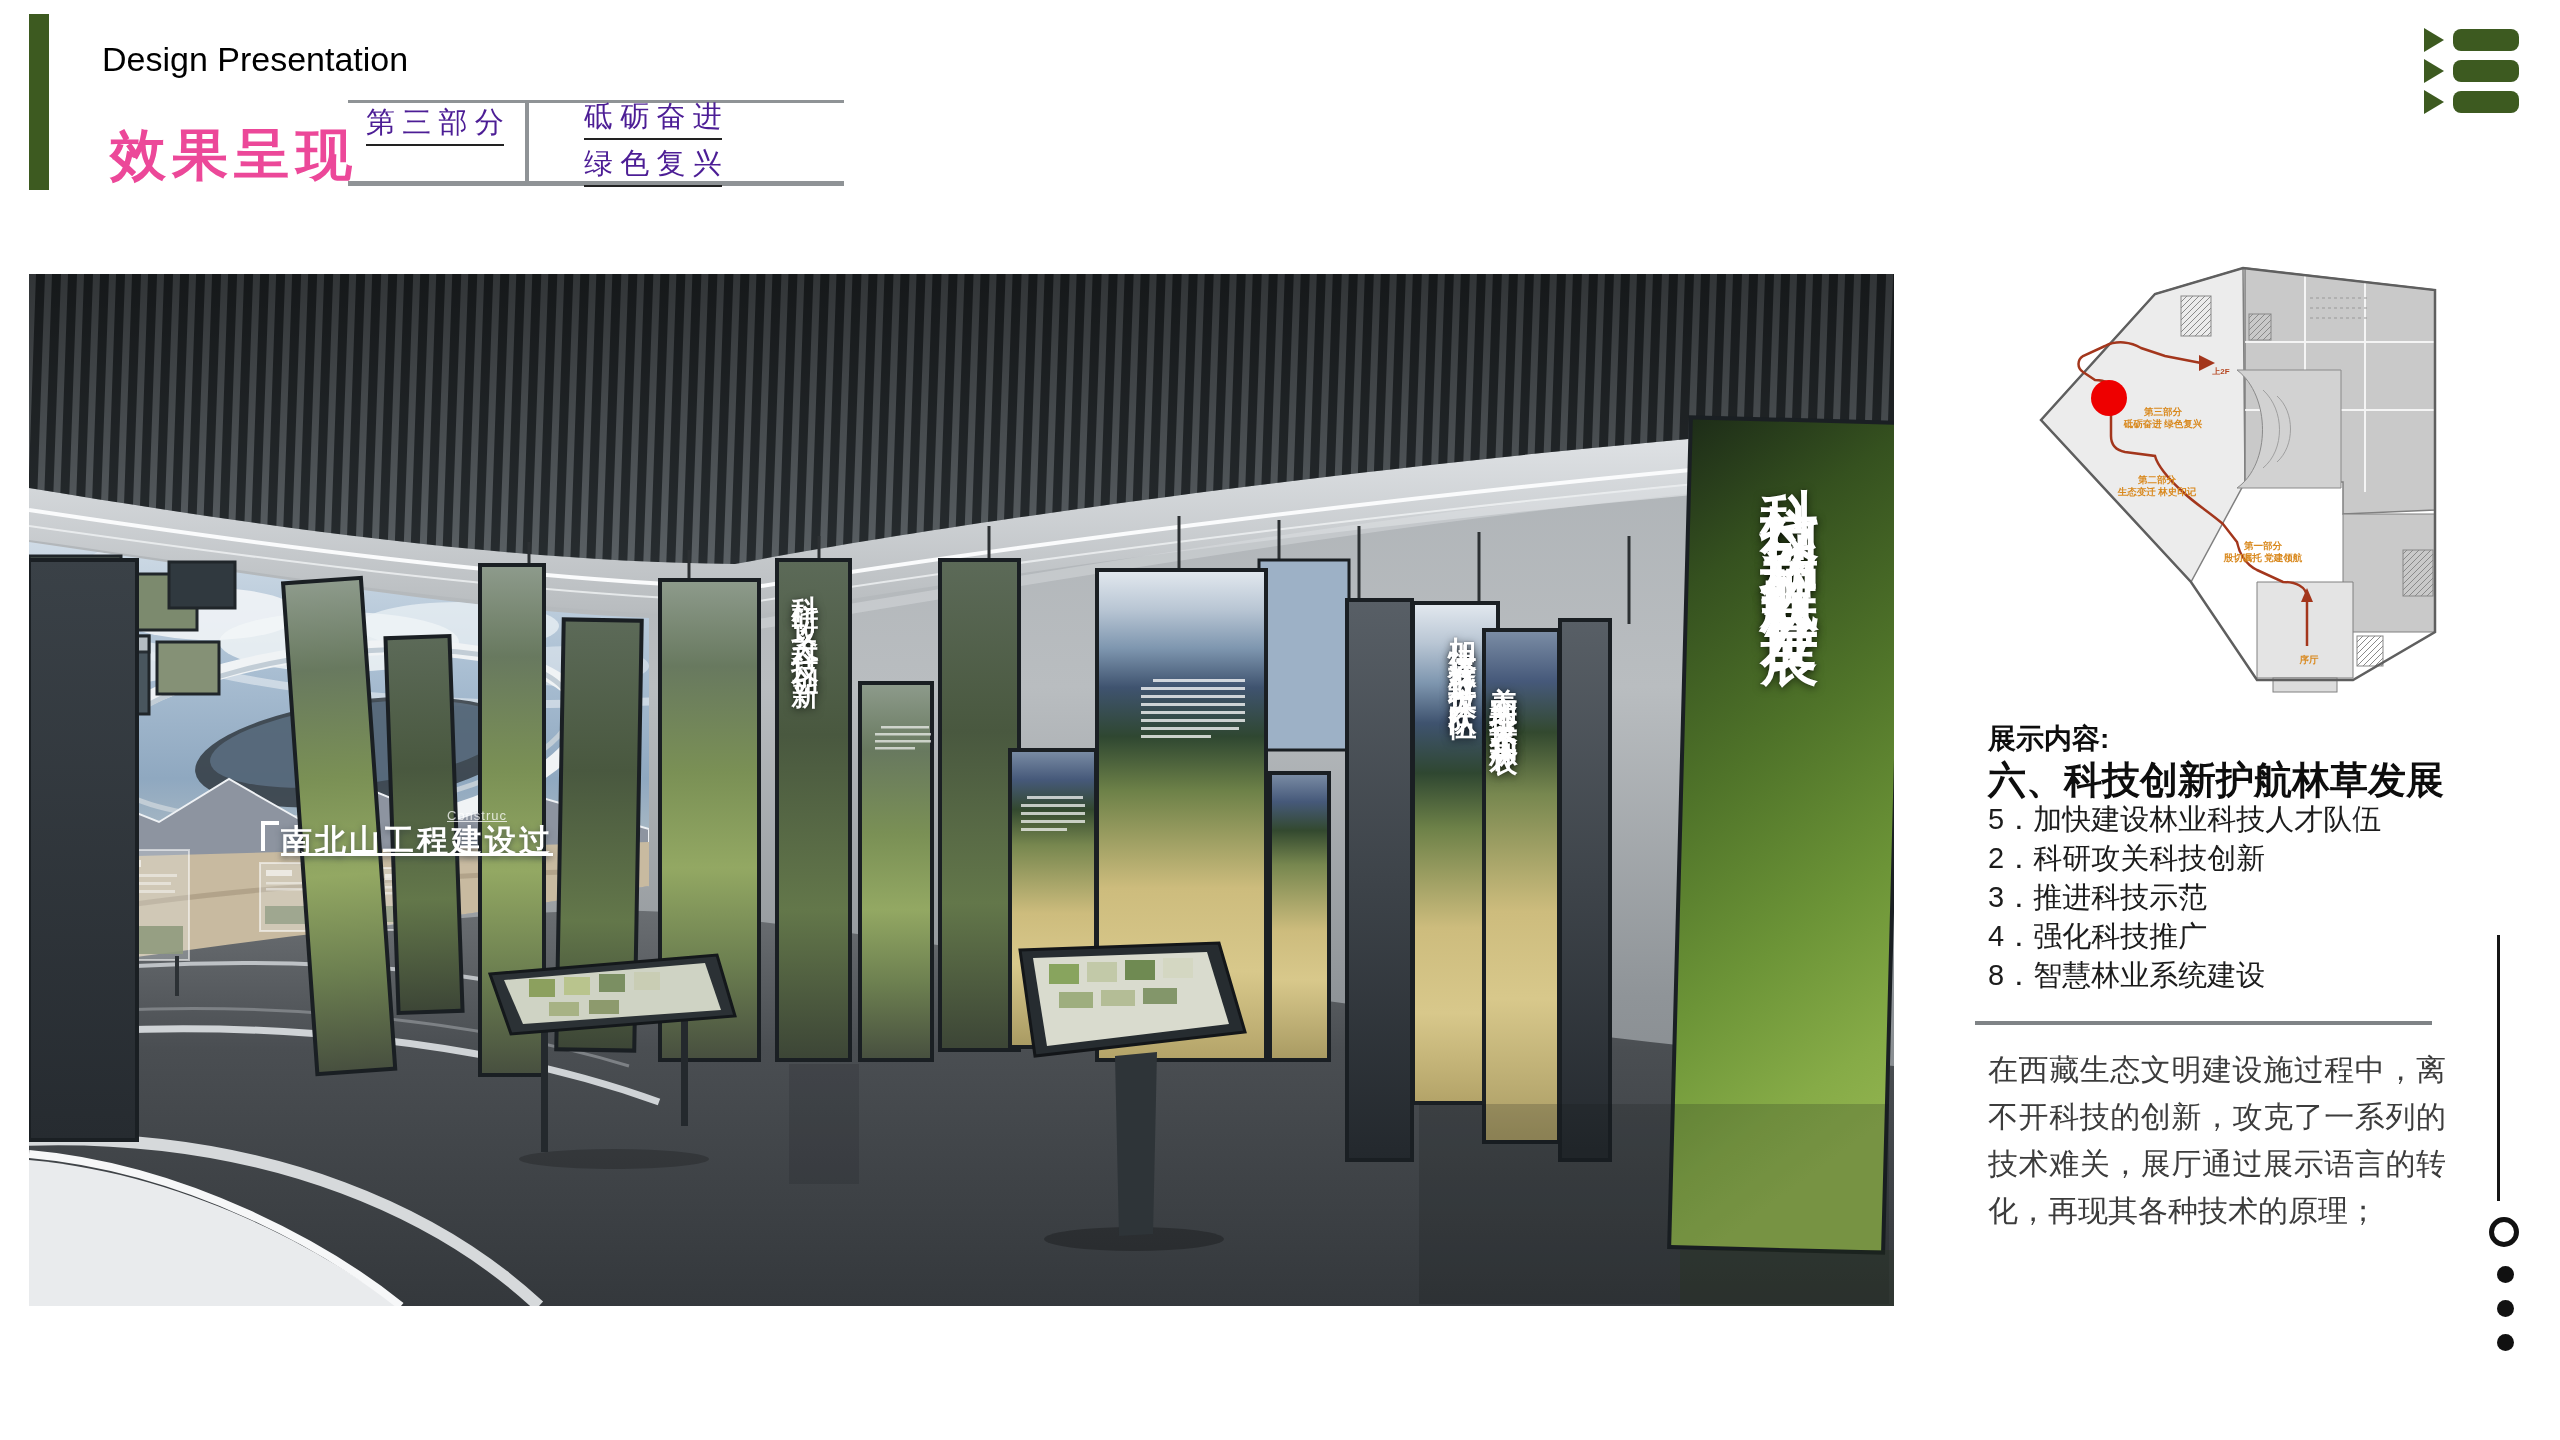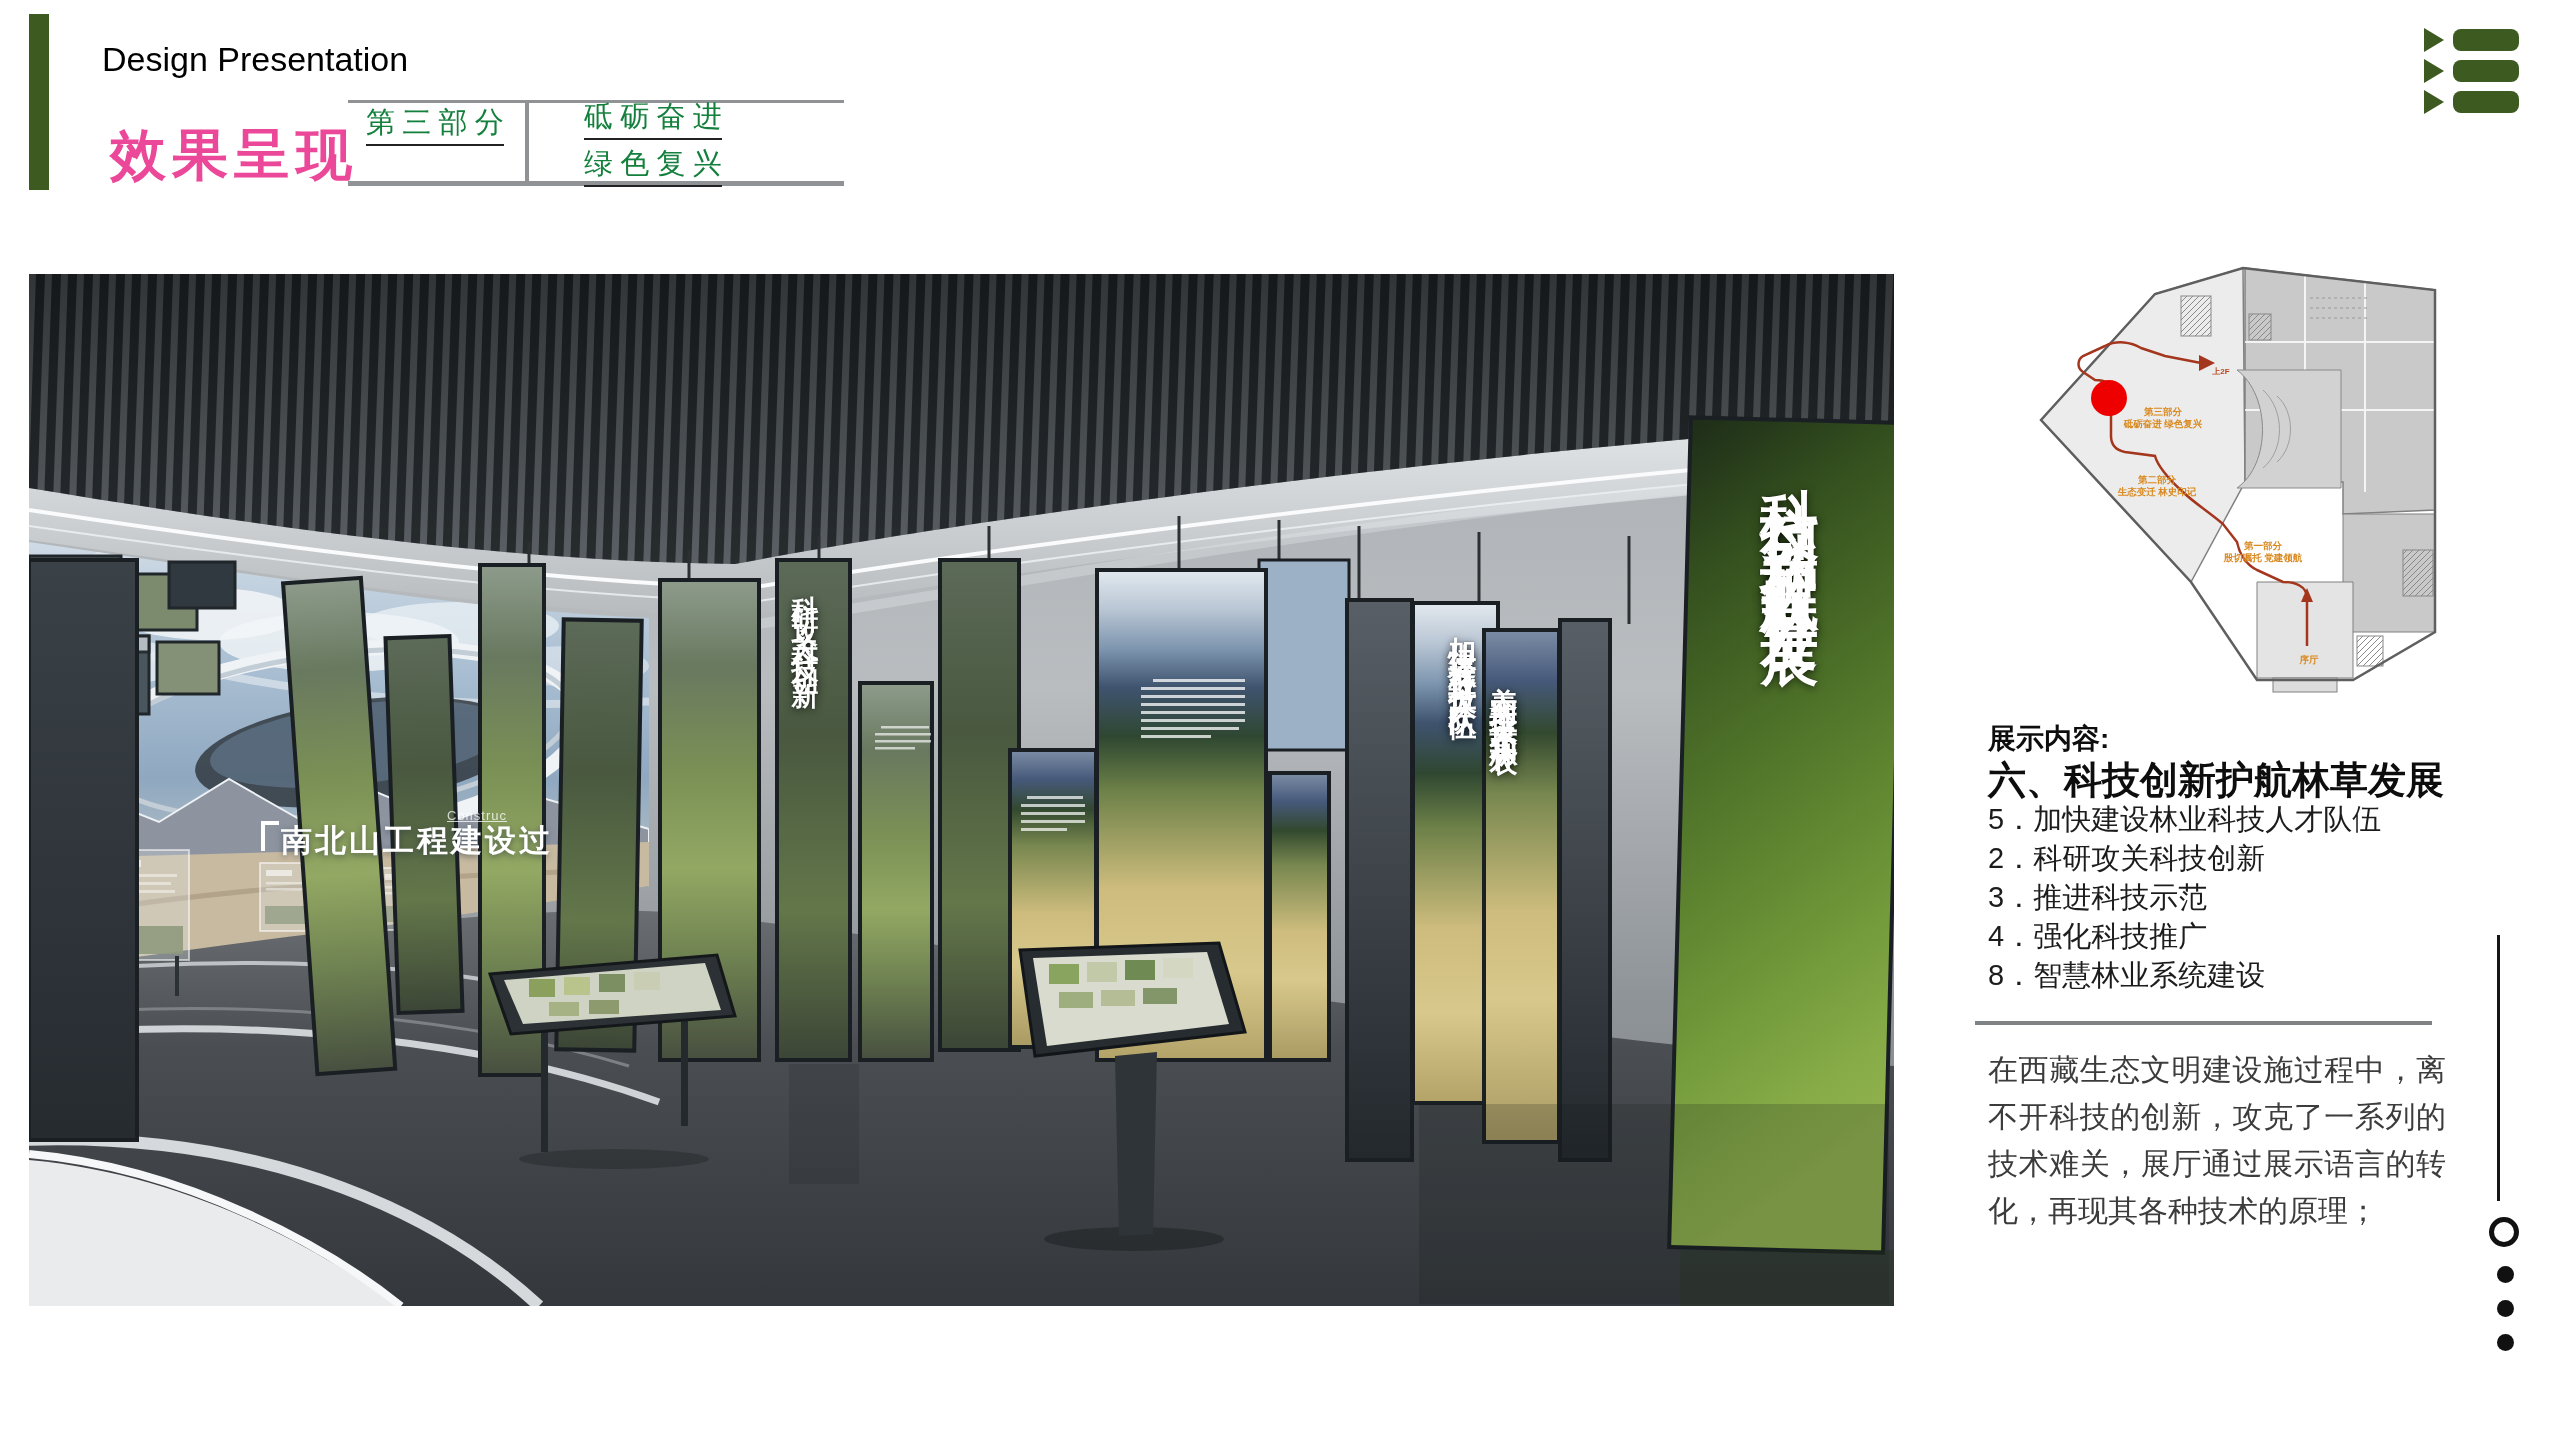--- a/index.html
+++ b/index.html
@@ -8,40 +8,40 @@
 
   
   .accent-bar{position:absolute;left:29px;top:14px;width:20px;height:176px;background:#3d5a20;}
   .subtitle{position:absolute;left:102px;top:40px;font-size:34px;color:#000;}
   .main-title{position:absolute;left:110px;top:118px;font-size:56px;font-weight:bold;letter-spacing:6px;color:#ec4899;}
   .part-table{position:absolute;left:348px;top:100px;width:496px;height:78px;
               border-top:3px solid #8f9396;border-bottom:5px solid #8f9396;display:flex;
               font-family:"Liberation Serif",serif;}
   .part-left{width:159px;border-right:4px solid #8f9396;display:flex;align-items:center;padding-left:18px;}
   .part-right{flex:1;display:flex;flex-direction:column;justify-content:center;padding-left:55px;gap:4px;}
-  .part-table span{font-size:29px;color:#15803d;border-bottom:2px solid #222;padding-bottom:1px;align-self:flex-start;}
+  .part-table span{font-size:29px;color:#4c1d95;border-bottom:2px solid #222;padding-bottom:1px;align-self:flex-start;}
 
   
   .menu-icon{position:absolute;left:2424px;top:28px;width:96px;height:86px;cursor:pointer;}
   .menu-row{position:absolute;left:0;width:96px;height:24px;}
   .menu-row .tri{position:absolute;left:0;top:0;width:0;height:0;
       border-left:20px solid #3d5a20;border-top:12px solid transparent;border-bottom:12px solid transparent;}
   .menu-row .bar{position:absolute;left:29px;top:1px;width:66px;height:22px;background:#3d5a20;border-radius:8px;}
 
   
   .render{position:absolute;left:29px;top:274px;width:1865px;height:1032px;overflow:hidden;background:#9aa0a4;}
   .render svg{position:absolute;left:0;top:0;}
   .vt{position:absolute;writing-mode:vertical-rl;text-orientation:upright;color:#fff;font-weight:bold;
       text-shadow:0 2px 8px rgba(0,0,0,.55),0 0 2px rgba(0,0,0,.35);white-space:nowrap;}
   #vt-big{left:1722px;top:168px;font-size:58px;letter-spacing:16px;}
   #vt-keyan{left:758px;top:300px;font-size:27px;letter-spacing:12px;}
   #vt-jiakuai{left:1414px;top:340px;font-size:28px;letter-spacing:7px;}
   #vt-yang{left:1455px;top:390px;font-size:28px;letter-spacing:7px;}
   #screen-title{position:absolute;left:252px;top:546px;font-size:31px;font-weight:bold;color:#fff;
-      letter-spacing:3px;text-shadow:0 2px 6px rgba(40,50,60,.6);}
+      letter-spacing:3px;text-shadow:0 2px 6px rgba(40,50,60,.6);text-decoration:underline;}
   #screen-title::before{content:"";position:absolute;left:-20px;top:1px;width:14px;height:26px;
       border-left:4px solid #fff;border-top:4px solid #fff;}
   #screen-title-en{position:absolute;left:418px;top:534px;font-size:13px;color:rgba(255,255,255,.75);letter-spacing:1px;text-decoration:underline;}
 
   
   .floorplan{position:absolute;left:2005px;top:250px;width:460px;height:460px;}
   .content-heading{position:absolute;left:1988px;top:720px;font-size:28px;font-weight:bold;color:#0d0d0d;}
   .content-title{position:absolute;left:1988px;top:755px;font-size:38px;font-weight:bold;color:#0d0d0d;}
   .content-list{position:absolute;left:1988px;top:800px;margin:0;padding:0;list-style:none;}
   .content-list li{font-size:29px;line-height:39px;color:#1c1c1c;}

